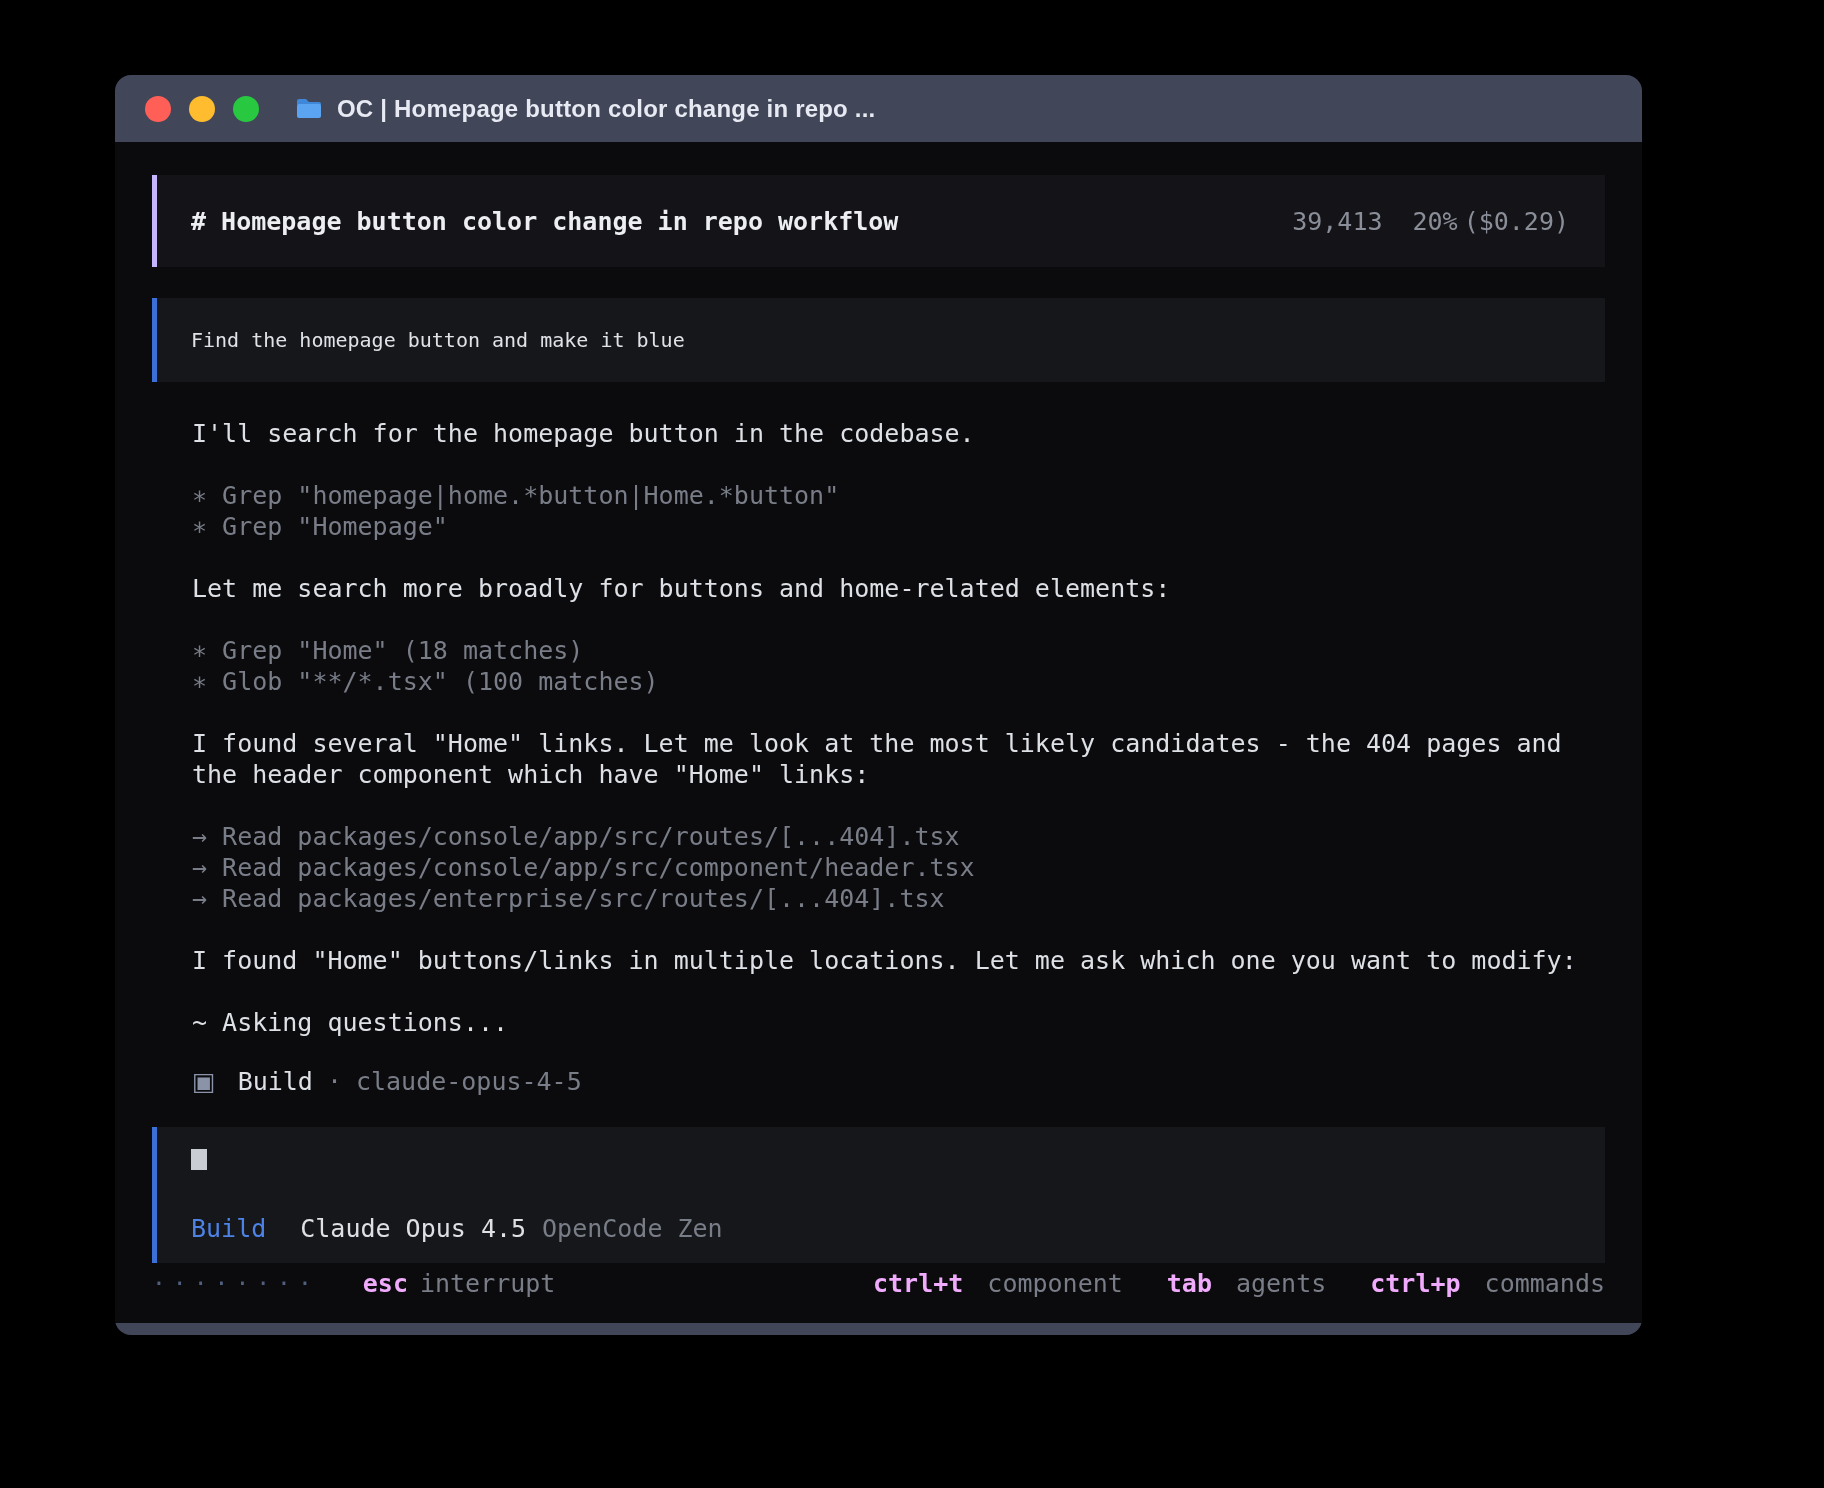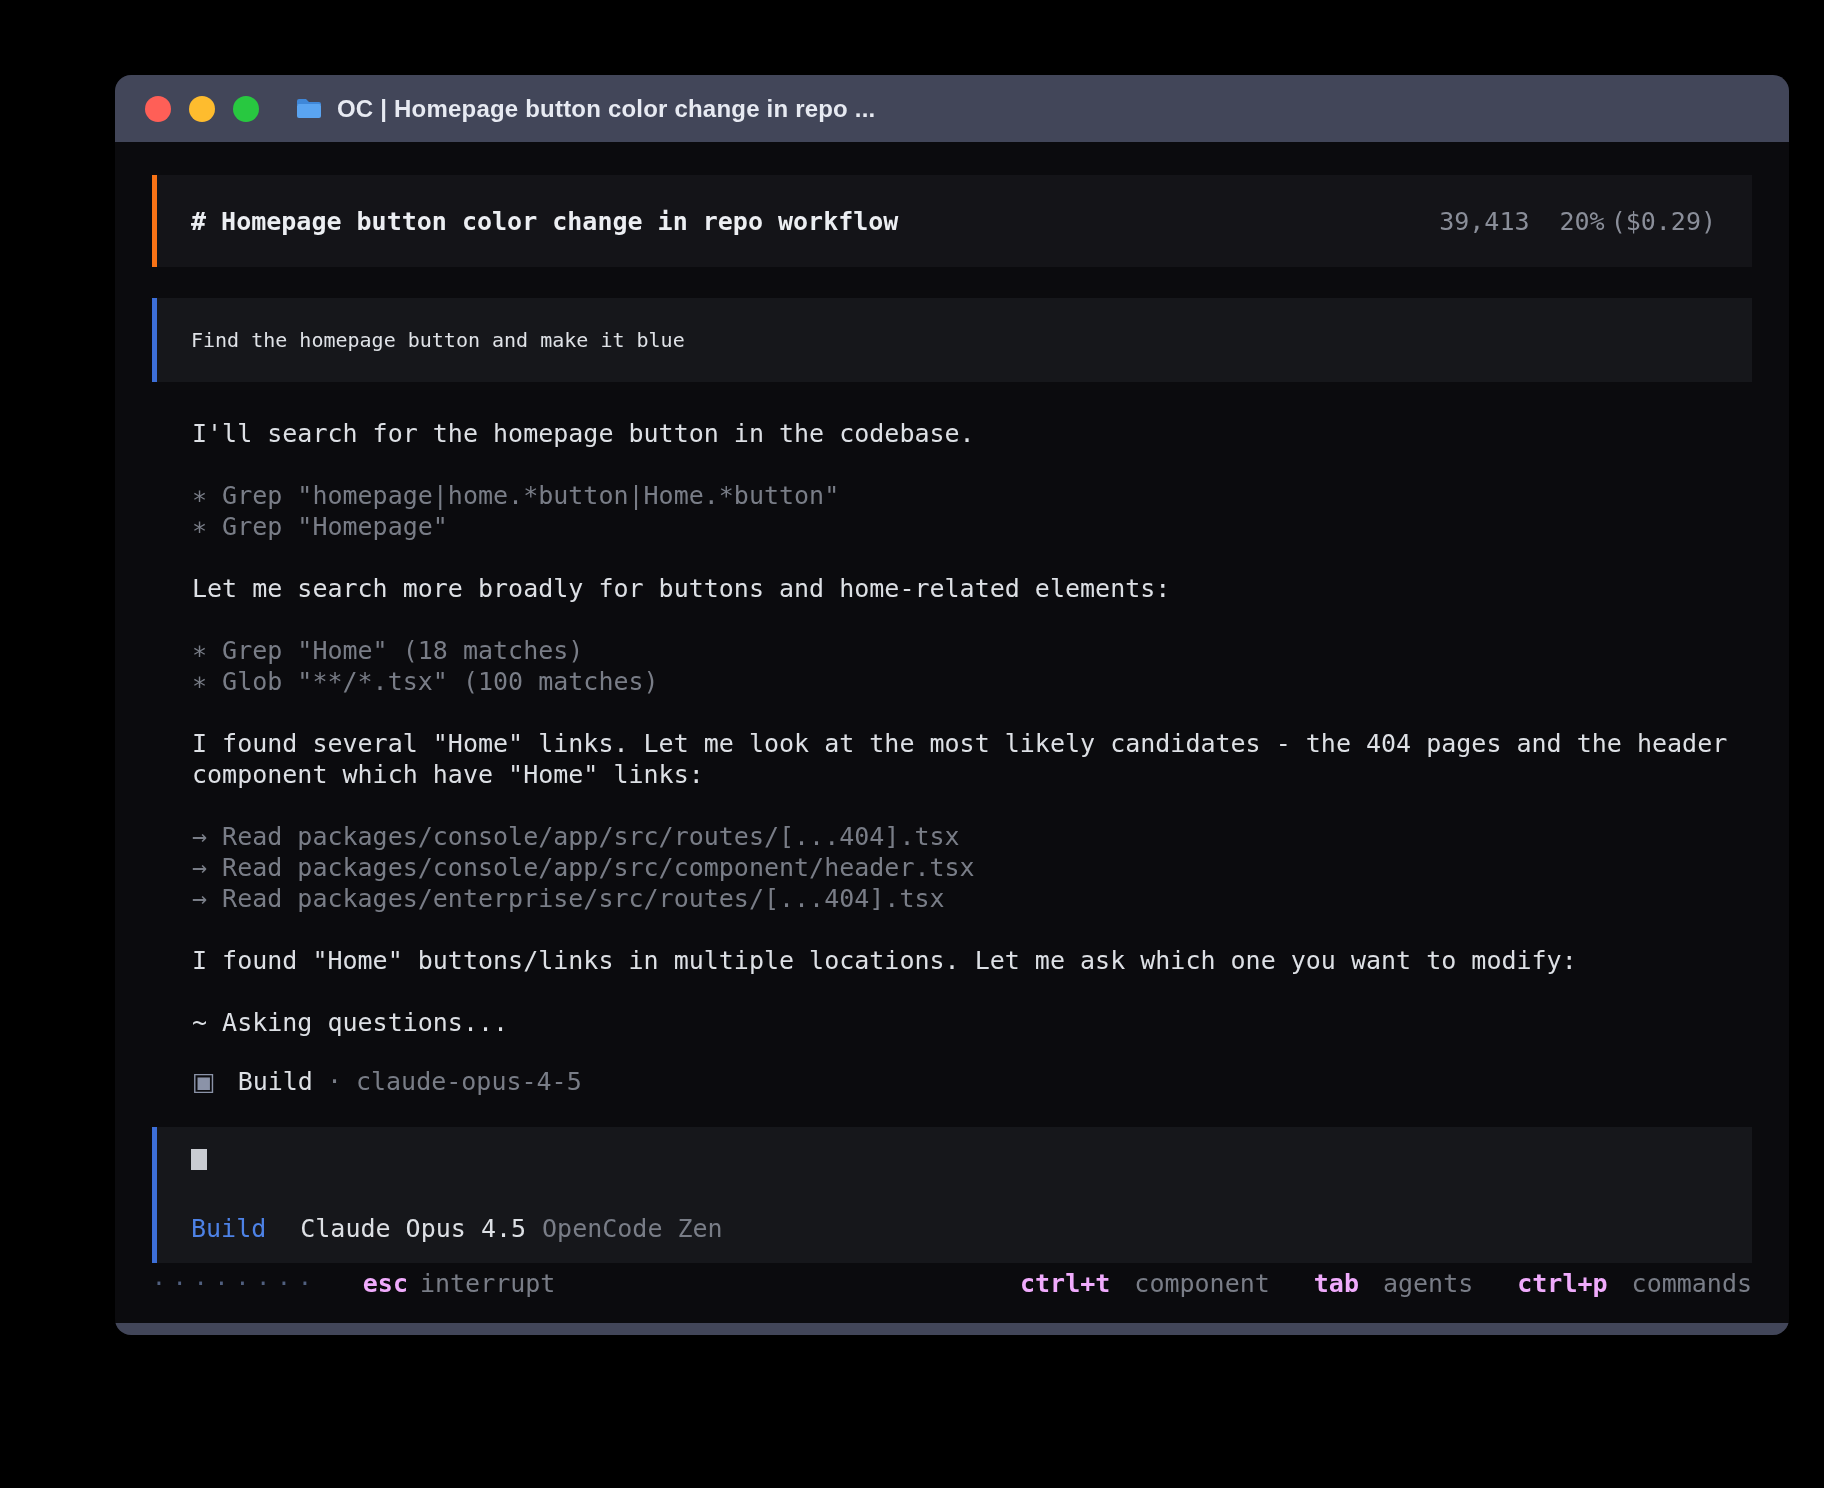--- a/index.html
+++ b/index.html
@@ -1,20 +1,20 @@
 <!DOCTYPE html>
 <html><head>
 <meta charset="utf-8">
 <style>
   * { margin:0; padding:0; box-sizing:border-box; }
   html,body { width:1824px; height:1488px; background:#000; overflow:hidden; }
   body { font-family:"DejaVu Sans Mono","Liberation Mono",monospace; }
 
   .window {
-    position:absolute; left:115px; top:75px; width:1674px; height:1260px;
+    position:absolute; left:115px; top:75px; width:1527px; height:1260px;
     background:#0b0b0e; border-radius:16px; overflow:hidden;
     display:flex; flex-direction:column;
     box-shadow:0 30px 90px rgba(0,0,0,.85);
   }
 
   
   .titlebar {
     height:67px; flex:0 0 67px; background:#424659;
     display:flex; align-items:center; padding:0 30px;
     font-family:"Liberation Sans","DejaVu Sans",sans-serif;
@@ -27,21 +27,21 @@
   .title-group { display:flex; align-items:center; gap:14px; }
   .folder-icon { display:inline-flex; align-items:center; }
   .window-title { color:#e7eaf2; font-weight:bold; font-size:24px; letter-spacing:.2px; }
 
   
   .terminal { flex:1 1 auto; background:#0b0b0e; display:flex; flex-direction:column; padding:0 37px; overflow:hidden; }
   .bottomstrip { flex:0 0 12px; background:#424659; }
 
   .session-header {
     margin-top:33px; height:92px; flex:0 0 92px;
-    background:#141418; border-left:5px solid #f97316;
+    background:#141418; border-left:5px solid #c4b5fd;
     padding:0 36px 0 34px;
     display:flex; align-items:center; justify-content:space-between;
     font-size:25px;
   }
   .session-title { color:#eceef2; font-weight:bold; }
   .session-stats { color:#8a8e99; }
   .session-stats .tokens { margin-right:30px; }
   .session-stats .pct { margin-right:6px; }
 
   .user-message {

